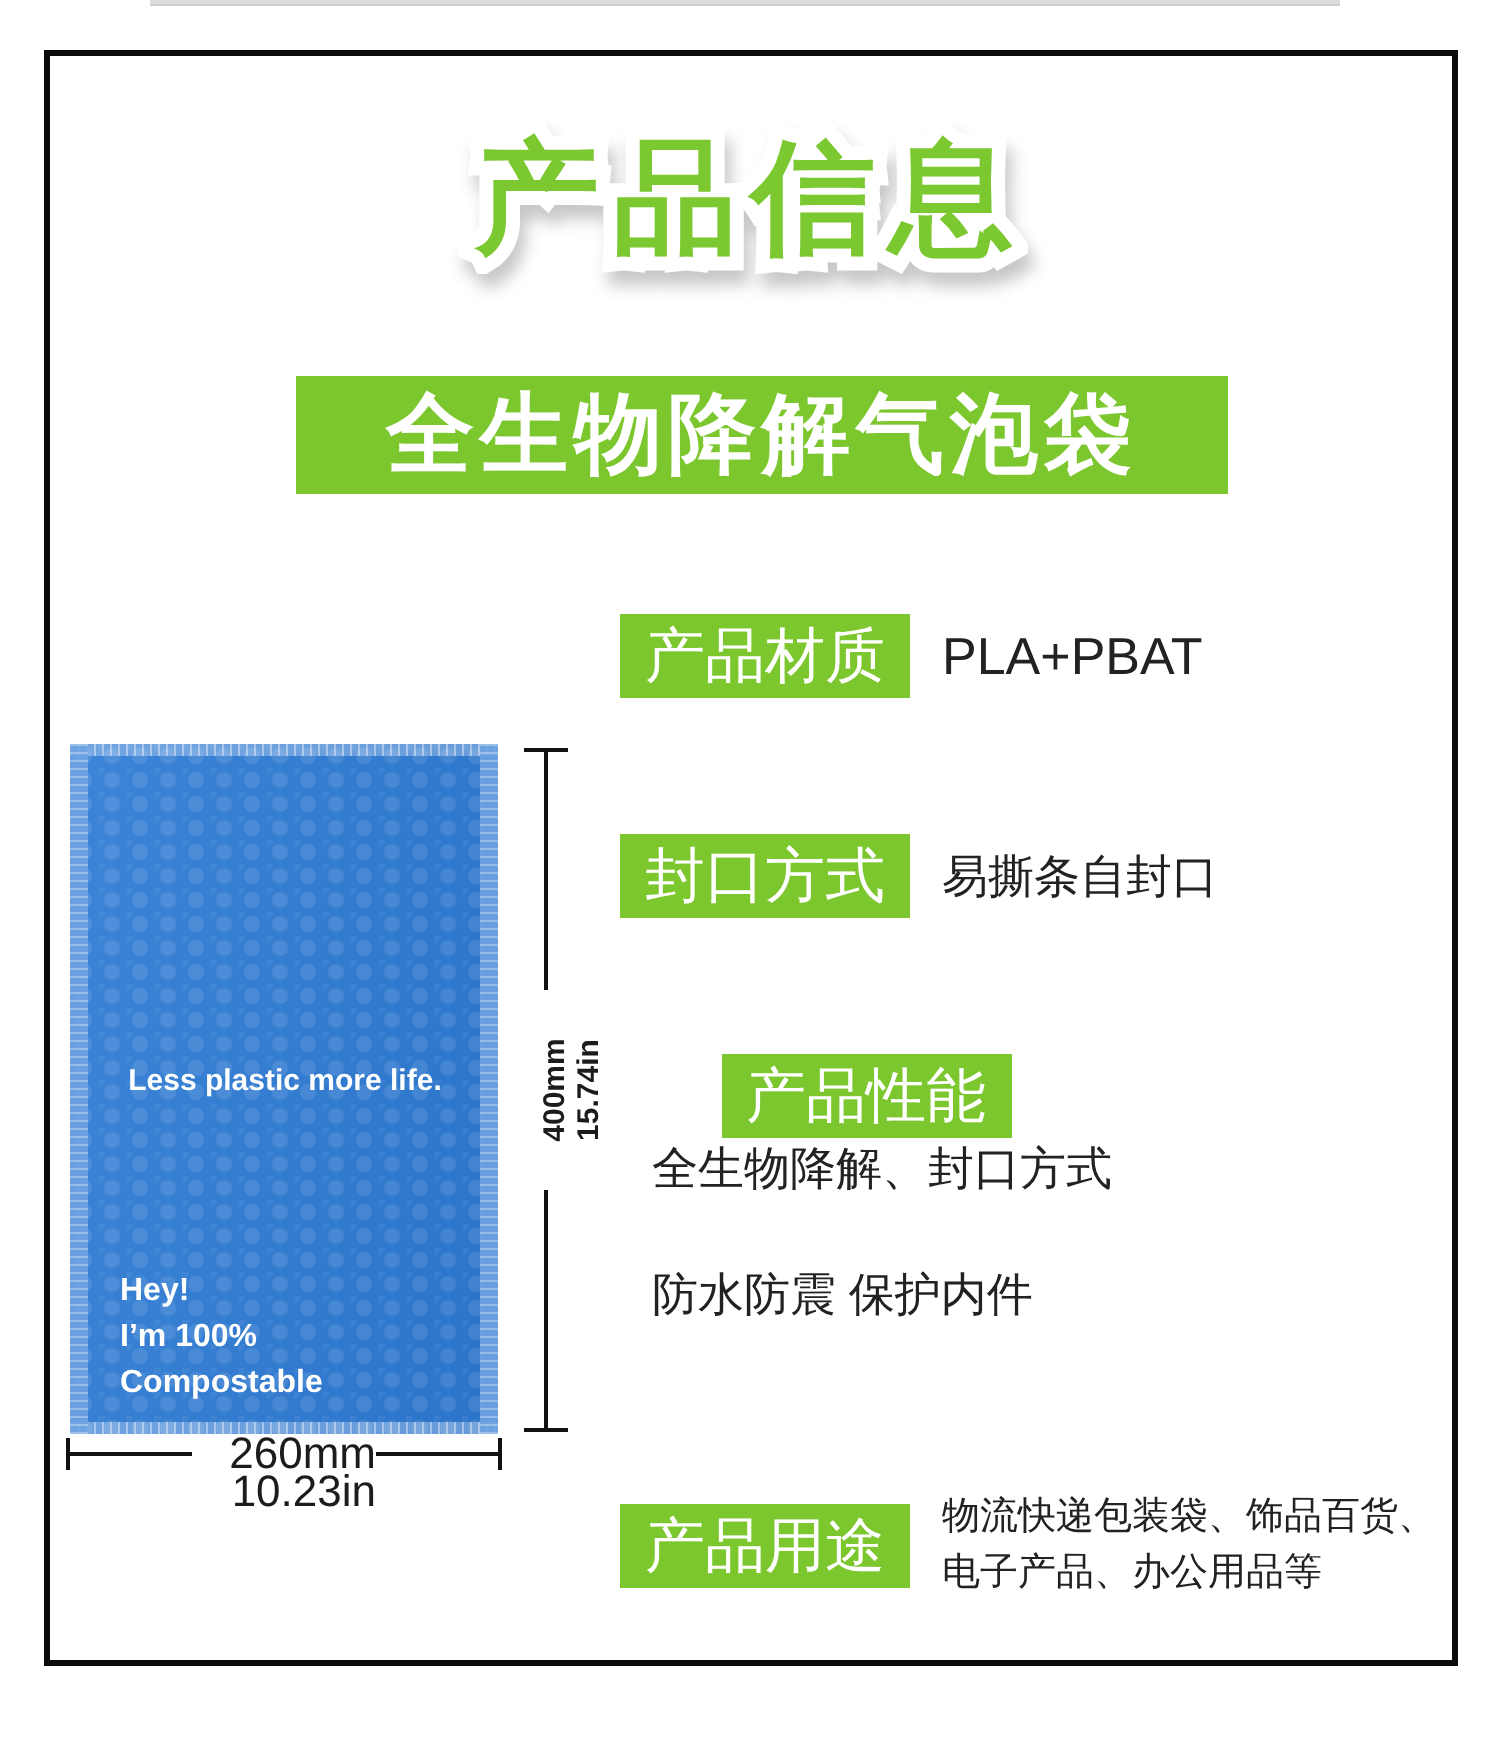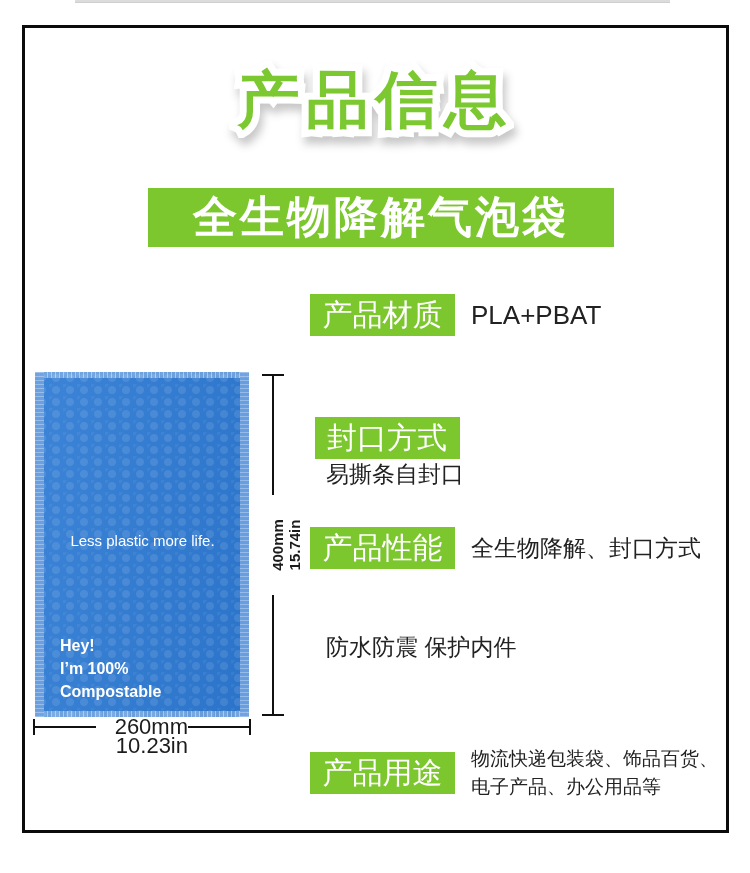--- a/index.html
+++ b/index.html
@@ -40,21 +40,21 @@
               background-image:repeating-linear-gradient(180deg, rgba(255,255,255,0.35) 0 1px, rgba(255,255,255,0) 1px 4px);
               opacity:0.9; }
   .bag-edge.left { left:0; } .bag-edge.right { right:0; }
   .bag-seam { position:absolute; left:0; right:0; height:6px; background:rgba(255,255,255,0.28);
               background-image:repeating-linear-gradient(90deg, rgba(255,255,255,0.4) 0 1px, rgba(255,255,255,0) 1px 4px); }
   .bag-seam.top { top:0; } .bag-seam.bottom { bottom:0; }
   .bag-logo { position:absolute; top:42px; right:10px; width:92px; text-align:center; color:#fff; }
   .bag-logo svg { display:block; margin:0 auto 3px auto; }
   .logo-url { font-size:9px; letter-spacing:0.4px; opacity:0.95; white-space:nowrap; }
   .bag-slogan { position:absolute; left:0; right:0; top:160px; padding-left:1px;
-                text-align:center; color:#fff; font-size:15px; font-weight:400; }
+                text-align:center; color:#fff; font-size:15px; font-weight:700; }
   .bag-bottom { position:absolute; left:25px; bottom:14px; color:#fff;
                 font-size:16px; font-weight:700; line-height:23px; }
 
   
   .dim-v { position:absolute; left:262px; top:374px; width:22px; height:342px;
            display:flex; flex-direction:column; align-items:center; }
   .dim-v .cap-h { width:22px; height:2px; background:#111; flex:none; }
   .dim-v .vseg { width:2px; background:#111; flex:1; }
   .dim-v .vtext { width:22px; height:100px; flex:none; display:flex;
                   align-items:center; justify-content:center; }
@@ -130,31 +130,31 @@
     <div class="cap-v"></div>
     <div class="hseg"></div>
     <div class="htext">
       <div>260mm</div>
       <div>10.23in</div>
     </div>
     <div class="hseg"></div>
     <div class="cap-v"></div>
   </div>
 
-  <div class="spec-row" style="top:294px;">
+  <div class="spec-row" style="top:307px;">
     <div class="spec-label">产品材质</div>
     <div class="spec-value v1">PLA+PBAT</div>
   </div>
 
-  <div class="spec-row" style="top:417px;flex-direction:column;">
+  <div class="spec-row" style="top:417px;">
     <div class="spec-label">封口方式</div>
     <div class="spec-value v2">易撕条自封口</div>
   </div>
 
-  <div class="spec-row" style="top:527px;">
+  <div class="spec-row" style="top:527px;flex-direction:column;">
     <div class="spec-label">产品性能</div>
     <div class="spec-value v2">全生物降解、封口方式</div>
   </div>
 
   <div class="spec-row" style="top:632px;">
     <div class="spec-value v2">防水防震 保护内件</div>
   </div>
 
   <div class="spec-row" style="top:745px;">
     <div class="spec-label">产品用途</div>

